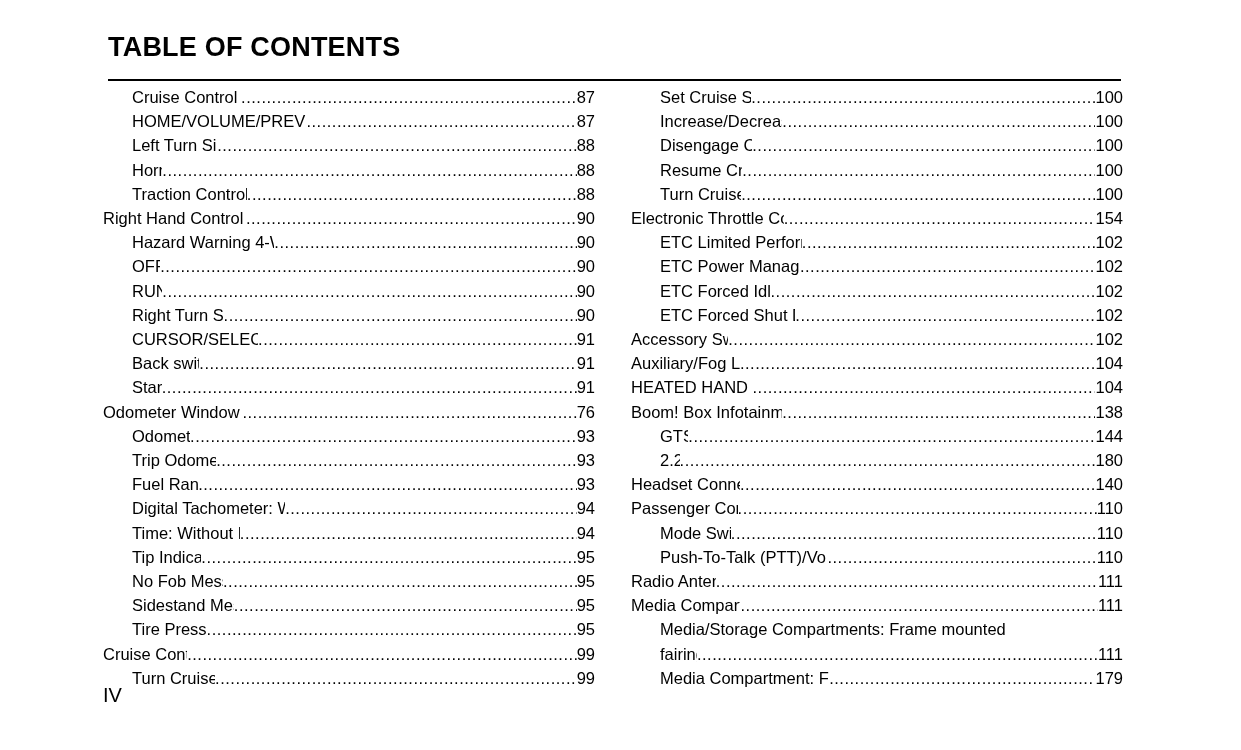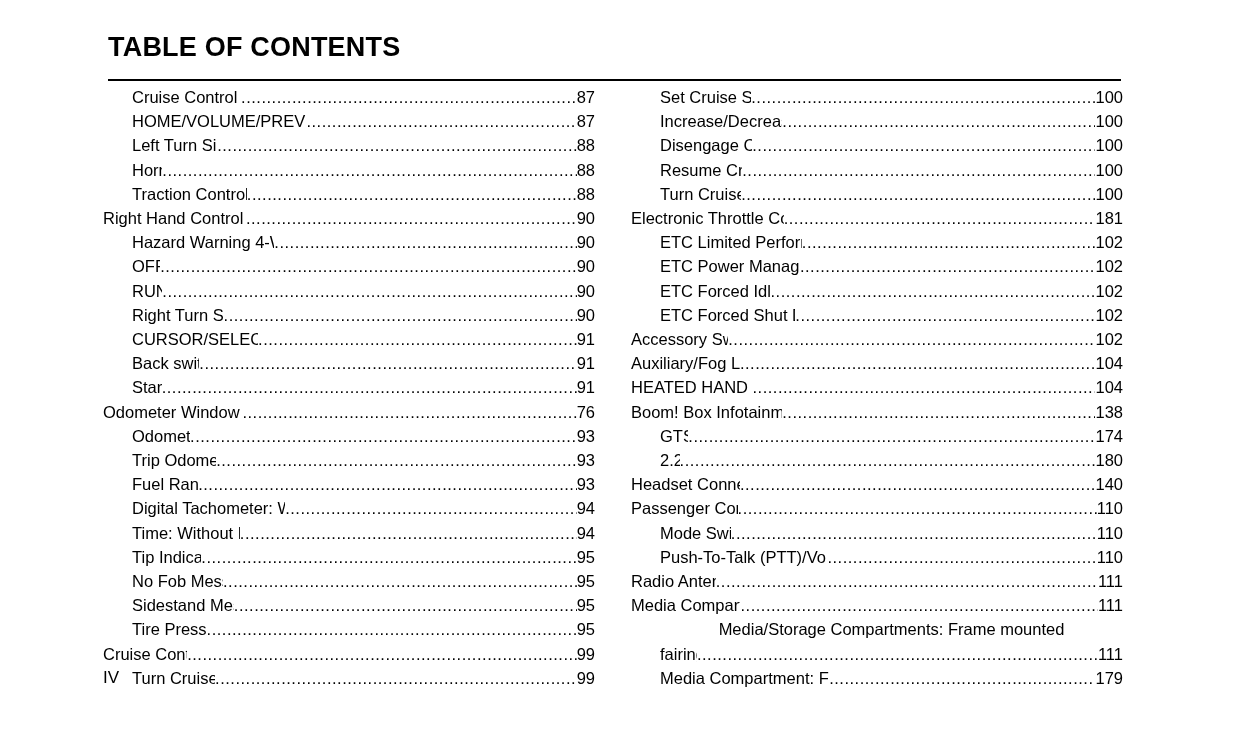--- a/index.html
+++ b/index.html
@@ -73,38 +73,38 @@
   .indent-0 { padding-left: 0px; }
   .indent-1 { padding-left: 29px; }
 
   
   .toc-entry.wrap {
     display: block;
     white-space: normal;
   }
   .toc-entry.wrap .line1 {
     display: flex;
-    justify-content: center;
+    justify-content: flex-start;
   }
   .toc-entry.wrap .line1 span {
     white-space: nowrap;
   }
   .toc-entry.wrap .line2 {
     display: flex;
     align-items: baseline;
   }
   .toc-entry.wrap .line2 .label { flex: 0 1 auto; }
   .toc-entry.wrap .line2 .dots { flex: 1 1 auto; overflow: hidden; }
   .toc-entry.wrap .line2 .page-num { flex: 0 0 auto; }
 
   .folio {
     position: absolute;
     left: 103px;
-    top: 668px;
-    font-size: 17px;
+    top: 684px;
+    font-size: 20px;
   }
 </style>
 </head>
 <body>
 
 <div class="page">
 
   <div class="page-title">TABLE OF CONTENTS</div>
   <div class="rule"></div>
 
@@ -258,21 +258,21 @@
           <span class="page-num">100</span>
         </div>
         <div class="toc-entry indent-1">
           <span class="label">Turn Cruise Off</span>
           <span class="dots">................................................................................................</span>
           <span class="page-num">100</span>
         </div>
         <div class="toc-entry indent-0">
           <span class="label">Electronic Throttle Control (ETC)</span>
           <span class="dots">................................................................................................</span>
-          <span class="page-num">181</span>
+          <span class="page-num">154</span>
         </div>
         <div class="toc-entry indent-1">
           <span class="label">ETC Limited Performance Mode</span>
           <span class="dots">................................................................................................</span>
           <span class="page-num">102</span>
         </div>
         <div class="toc-entry indent-1">
           <span class="label">ETC Power Management Mode</span>
           <span class="dots">................................................................................................</span>
           <span class="page-num">102</span>
@@ -303,21 +303,21 @@
           <span class="page-num">104</span>
         </div>
         <div class="toc-entry indent-0">
           <span class="label">Boom! Box Infotainment System</span>
           <span class="dots">................................................................................................</span>
           <span class="page-num">138</span>
         </div>
         <div class="toc-entry indent-1">
           <span class="label">GTS</span>
           <span class="dots">................................................................................................</span>
-          <span class="page-num">174</span>
+          <span class="page-num">144</span>
         </div>
         <div class="toc-entry indent-1">
           <span class="label">2.2</span>
           <span class="dots">................................................................................................</span>
           <span class="page-num">180</span>
         </div>
         <div class="toc-entry indent-0">
           <span class="label">Headset Connection</span>
           <span class="dots">................................................................................................</span>
           <span class="page-num">140</span>

